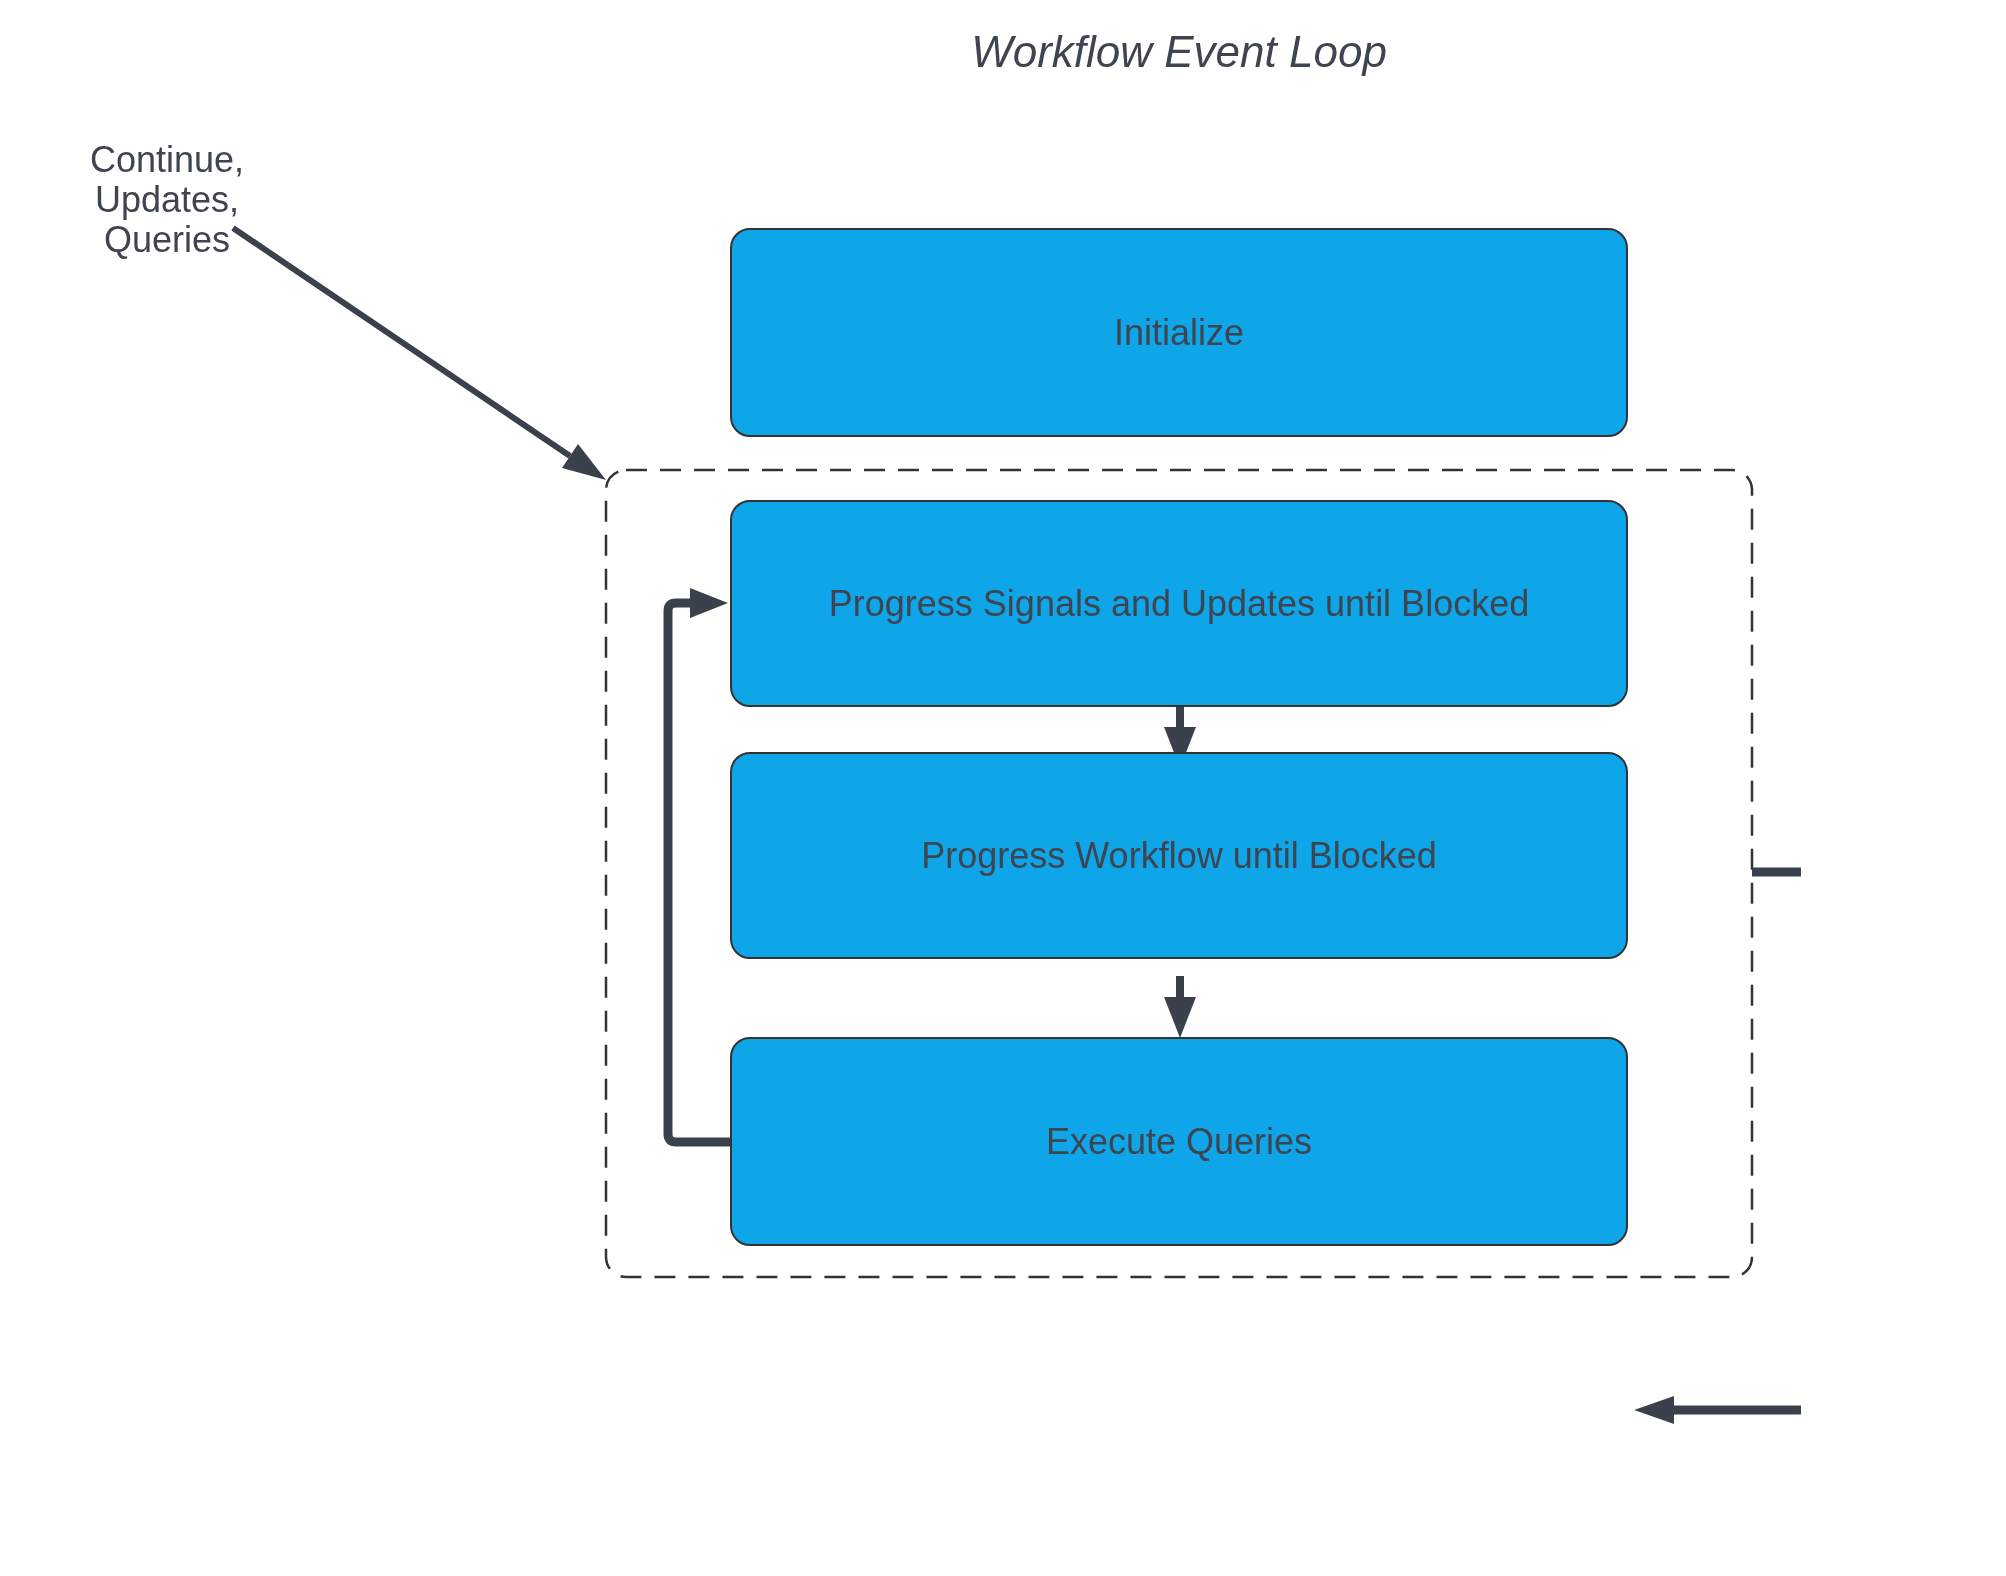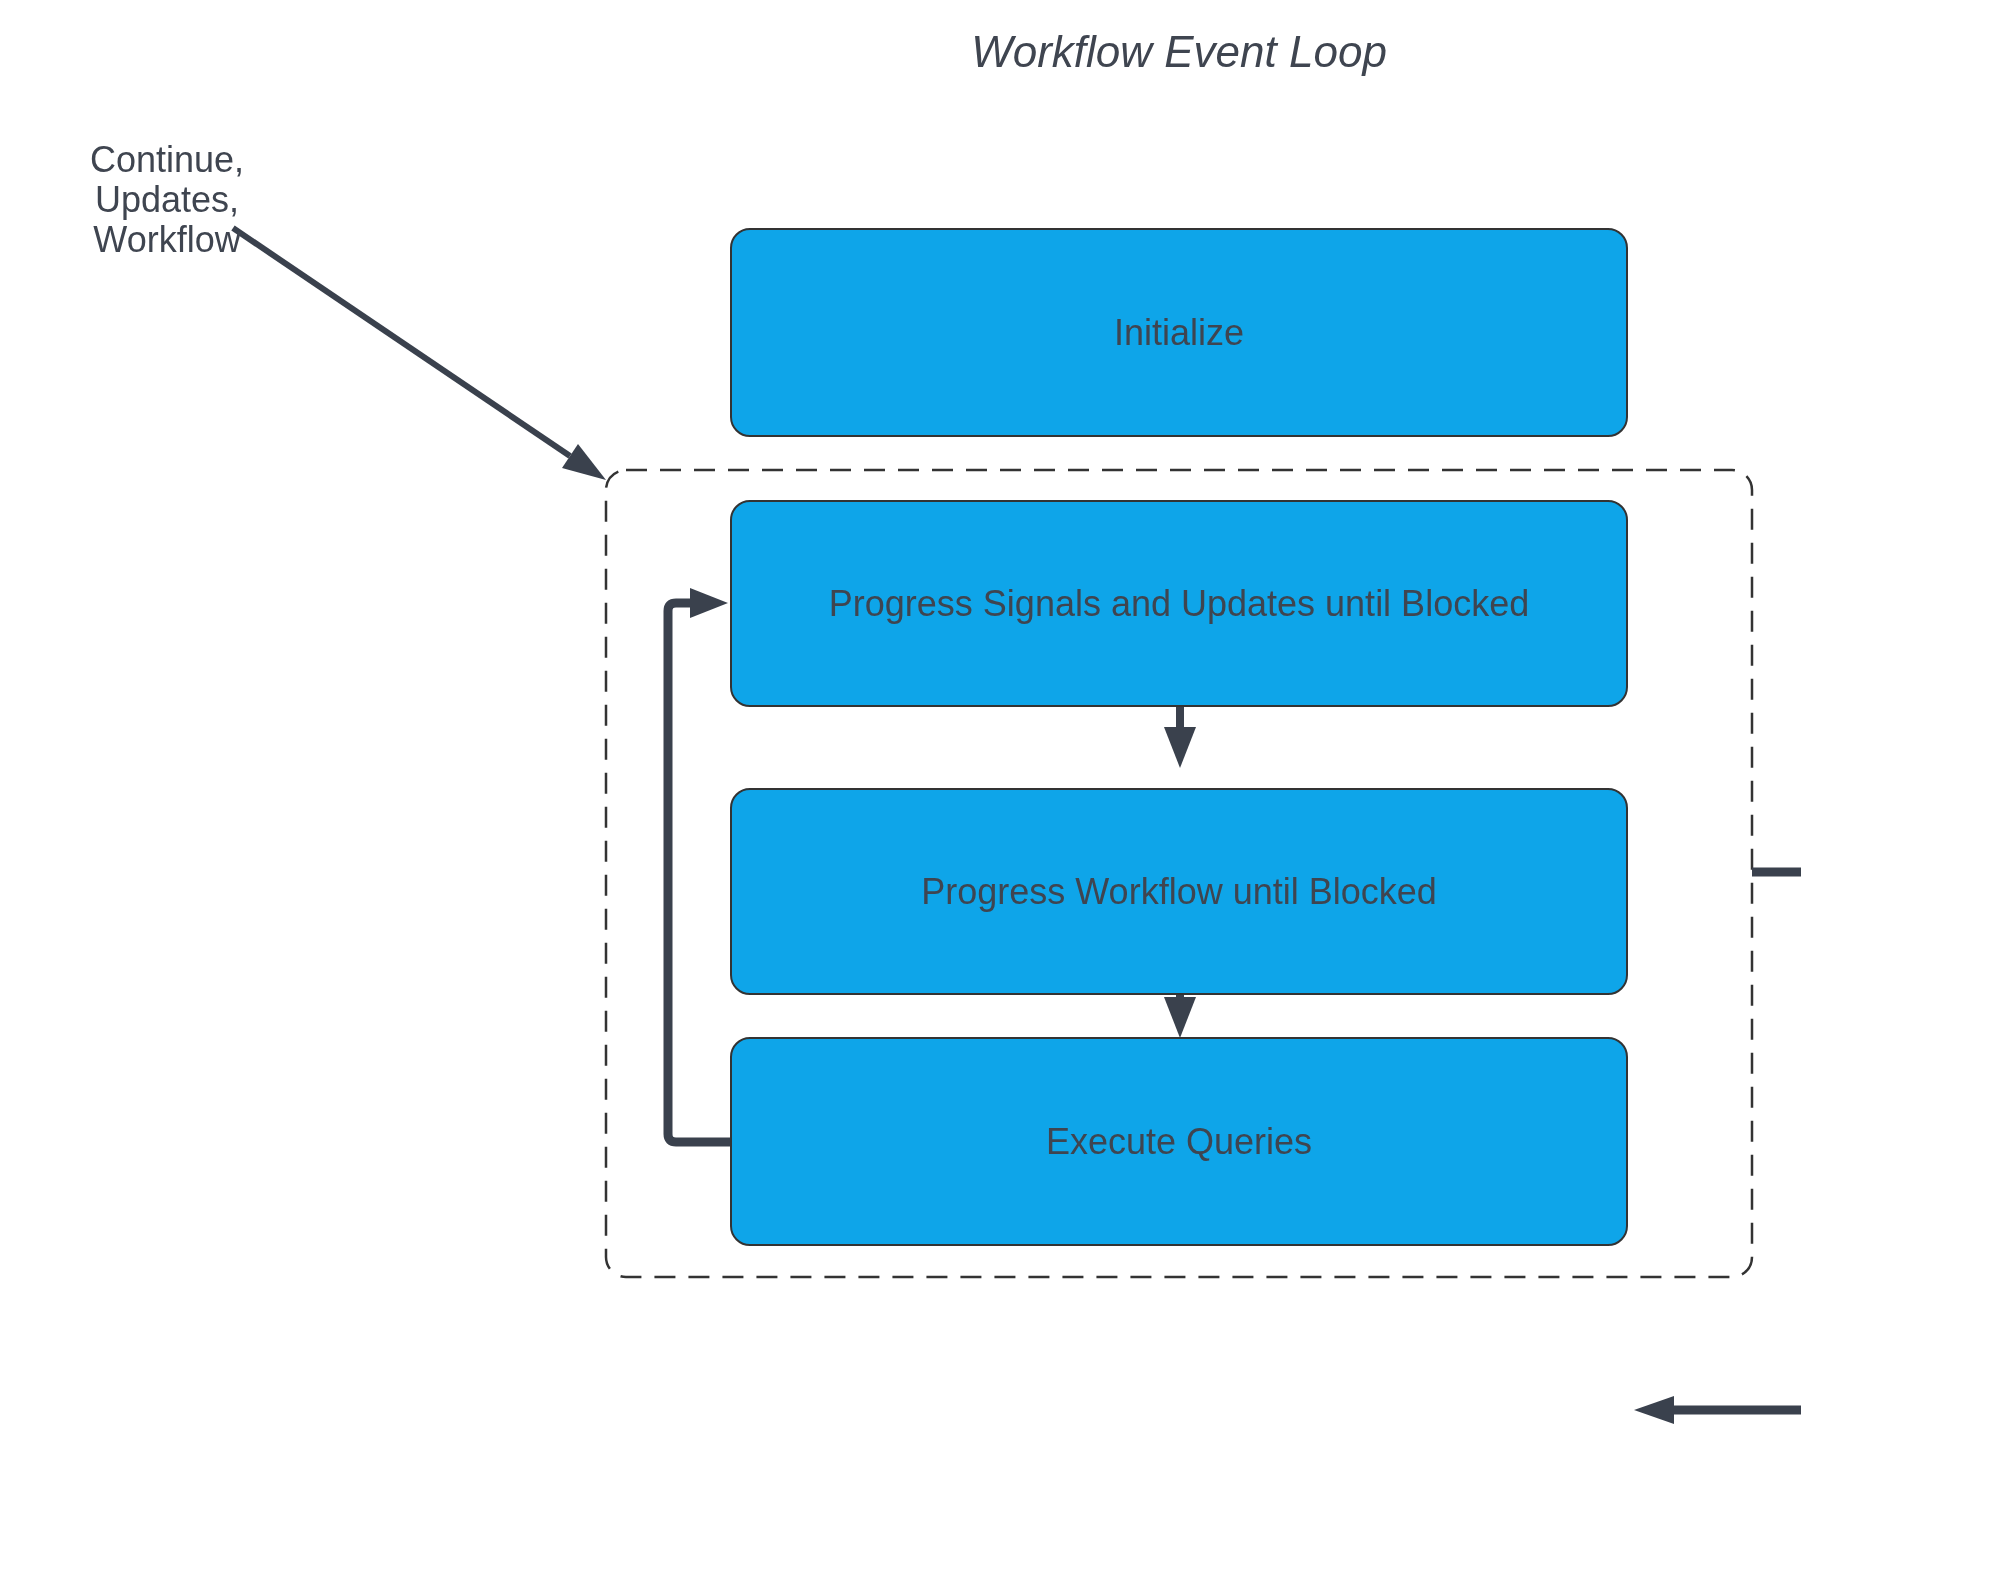--- a/index.html
+++ b/index.html
@@ -23,21 +23,21 @@
     background:#0ea5e9;
     border:2px solid #333333;
     border-radius:20px;
     display:flex;align-items:center;justify-content:center;
     text-align:center;
     font-size:36px;
     color:#3f4550;
   }
   .n-initialize{top:228px;height:209px;}
   .n-progress-signals{top:500px;height:207px;}
-  .n-progress-workflow{top:788px;height:207px;}
+  .n-progress-workflow{top:752px;height:207px;}
   .n-execute-queries{top:1037px;height:209px;}
   .n-complete{top:1305px;height:212px;}
   .title{
     position:absolute;
     left:730px;width:898px;top:26px;
     text-align:center;
     font-size:44px;
     font-style:italic;
     color:#3f4550;
     line-height:52px;
@@ -74,21 +74,21 @@
       <polygon points="1164,997 1196,997 1180,1038"></polygon>
       <polygon points="690,588 690,618 728,603"></polygon>
       <polygon points="1674,1396 1674,1424 1634,1410"></polygon>
     </g>
   </svg>
 
   <div class="title">Workflow Event Loop</div>
 
   <div class="ext-label">
     <div>Continue, Updates,</div>
-    <div>Workflow</div>
+    <div>Queries</div>
   </div>
 
   <div class="node n-initialize">
     <span>Initialize</span>
   </div>
 
   <div class="node n-progress-signals">
     <span>Progress Signals and Updates until Blocked</span>
   </div>
 

